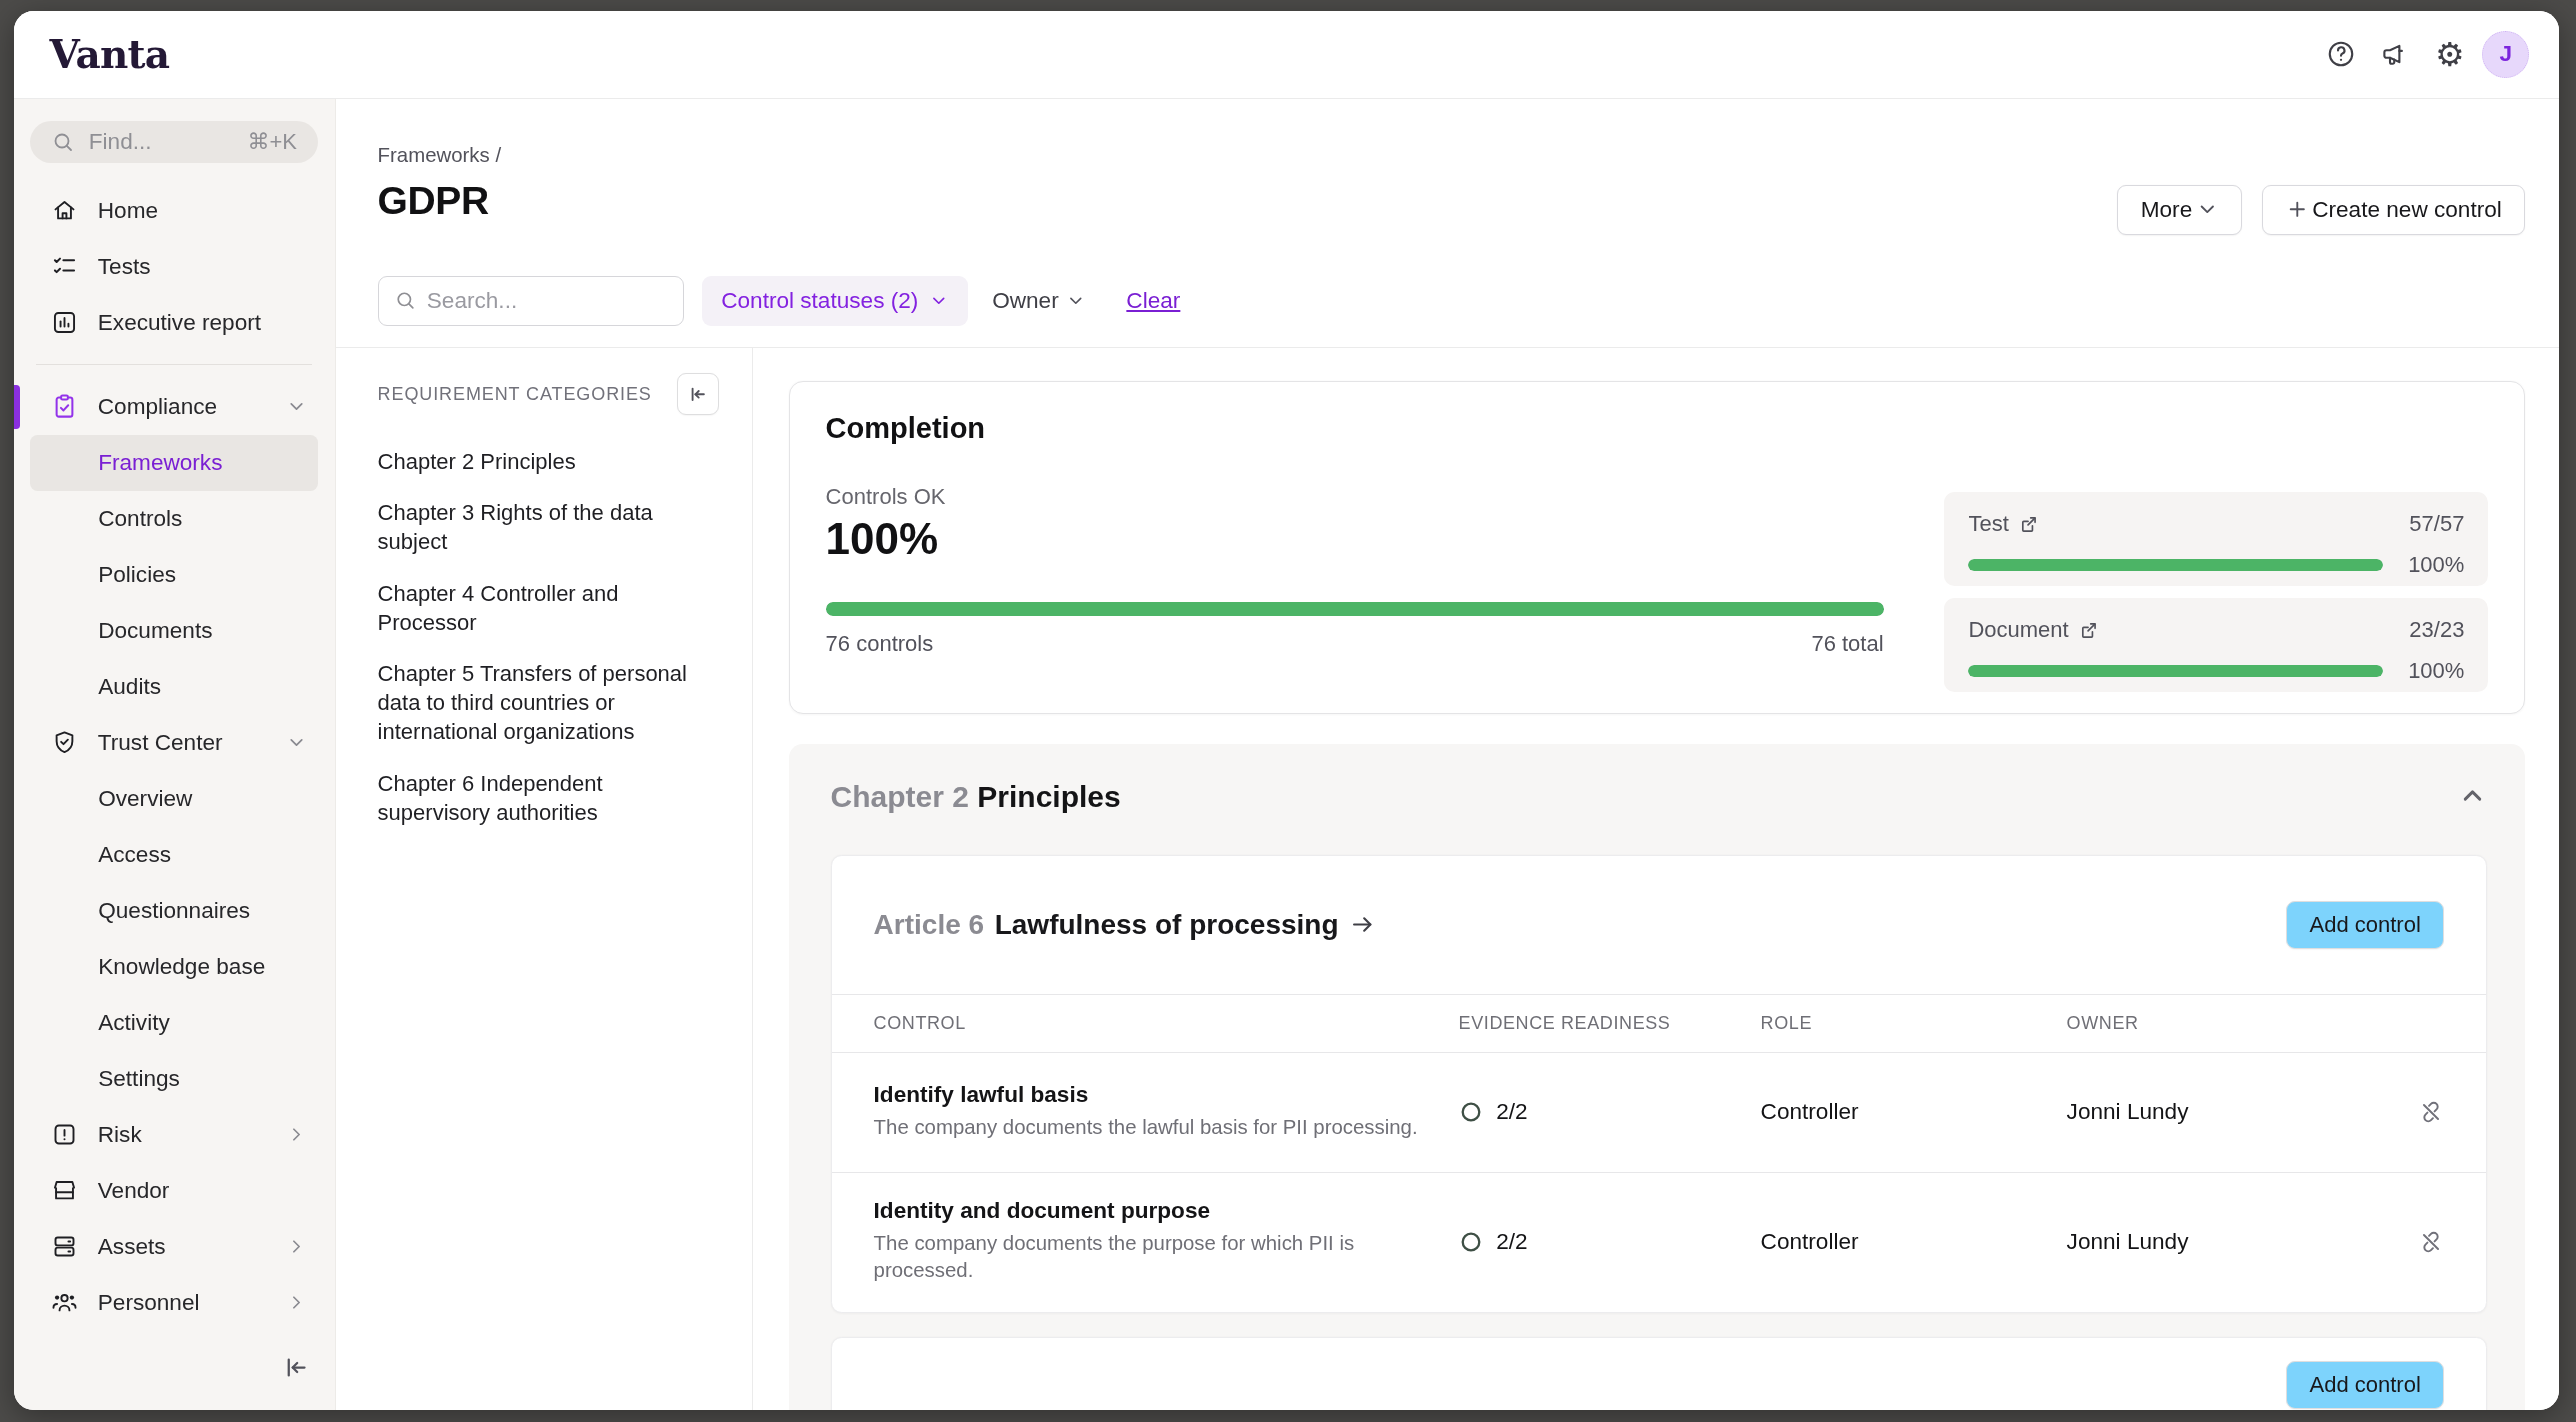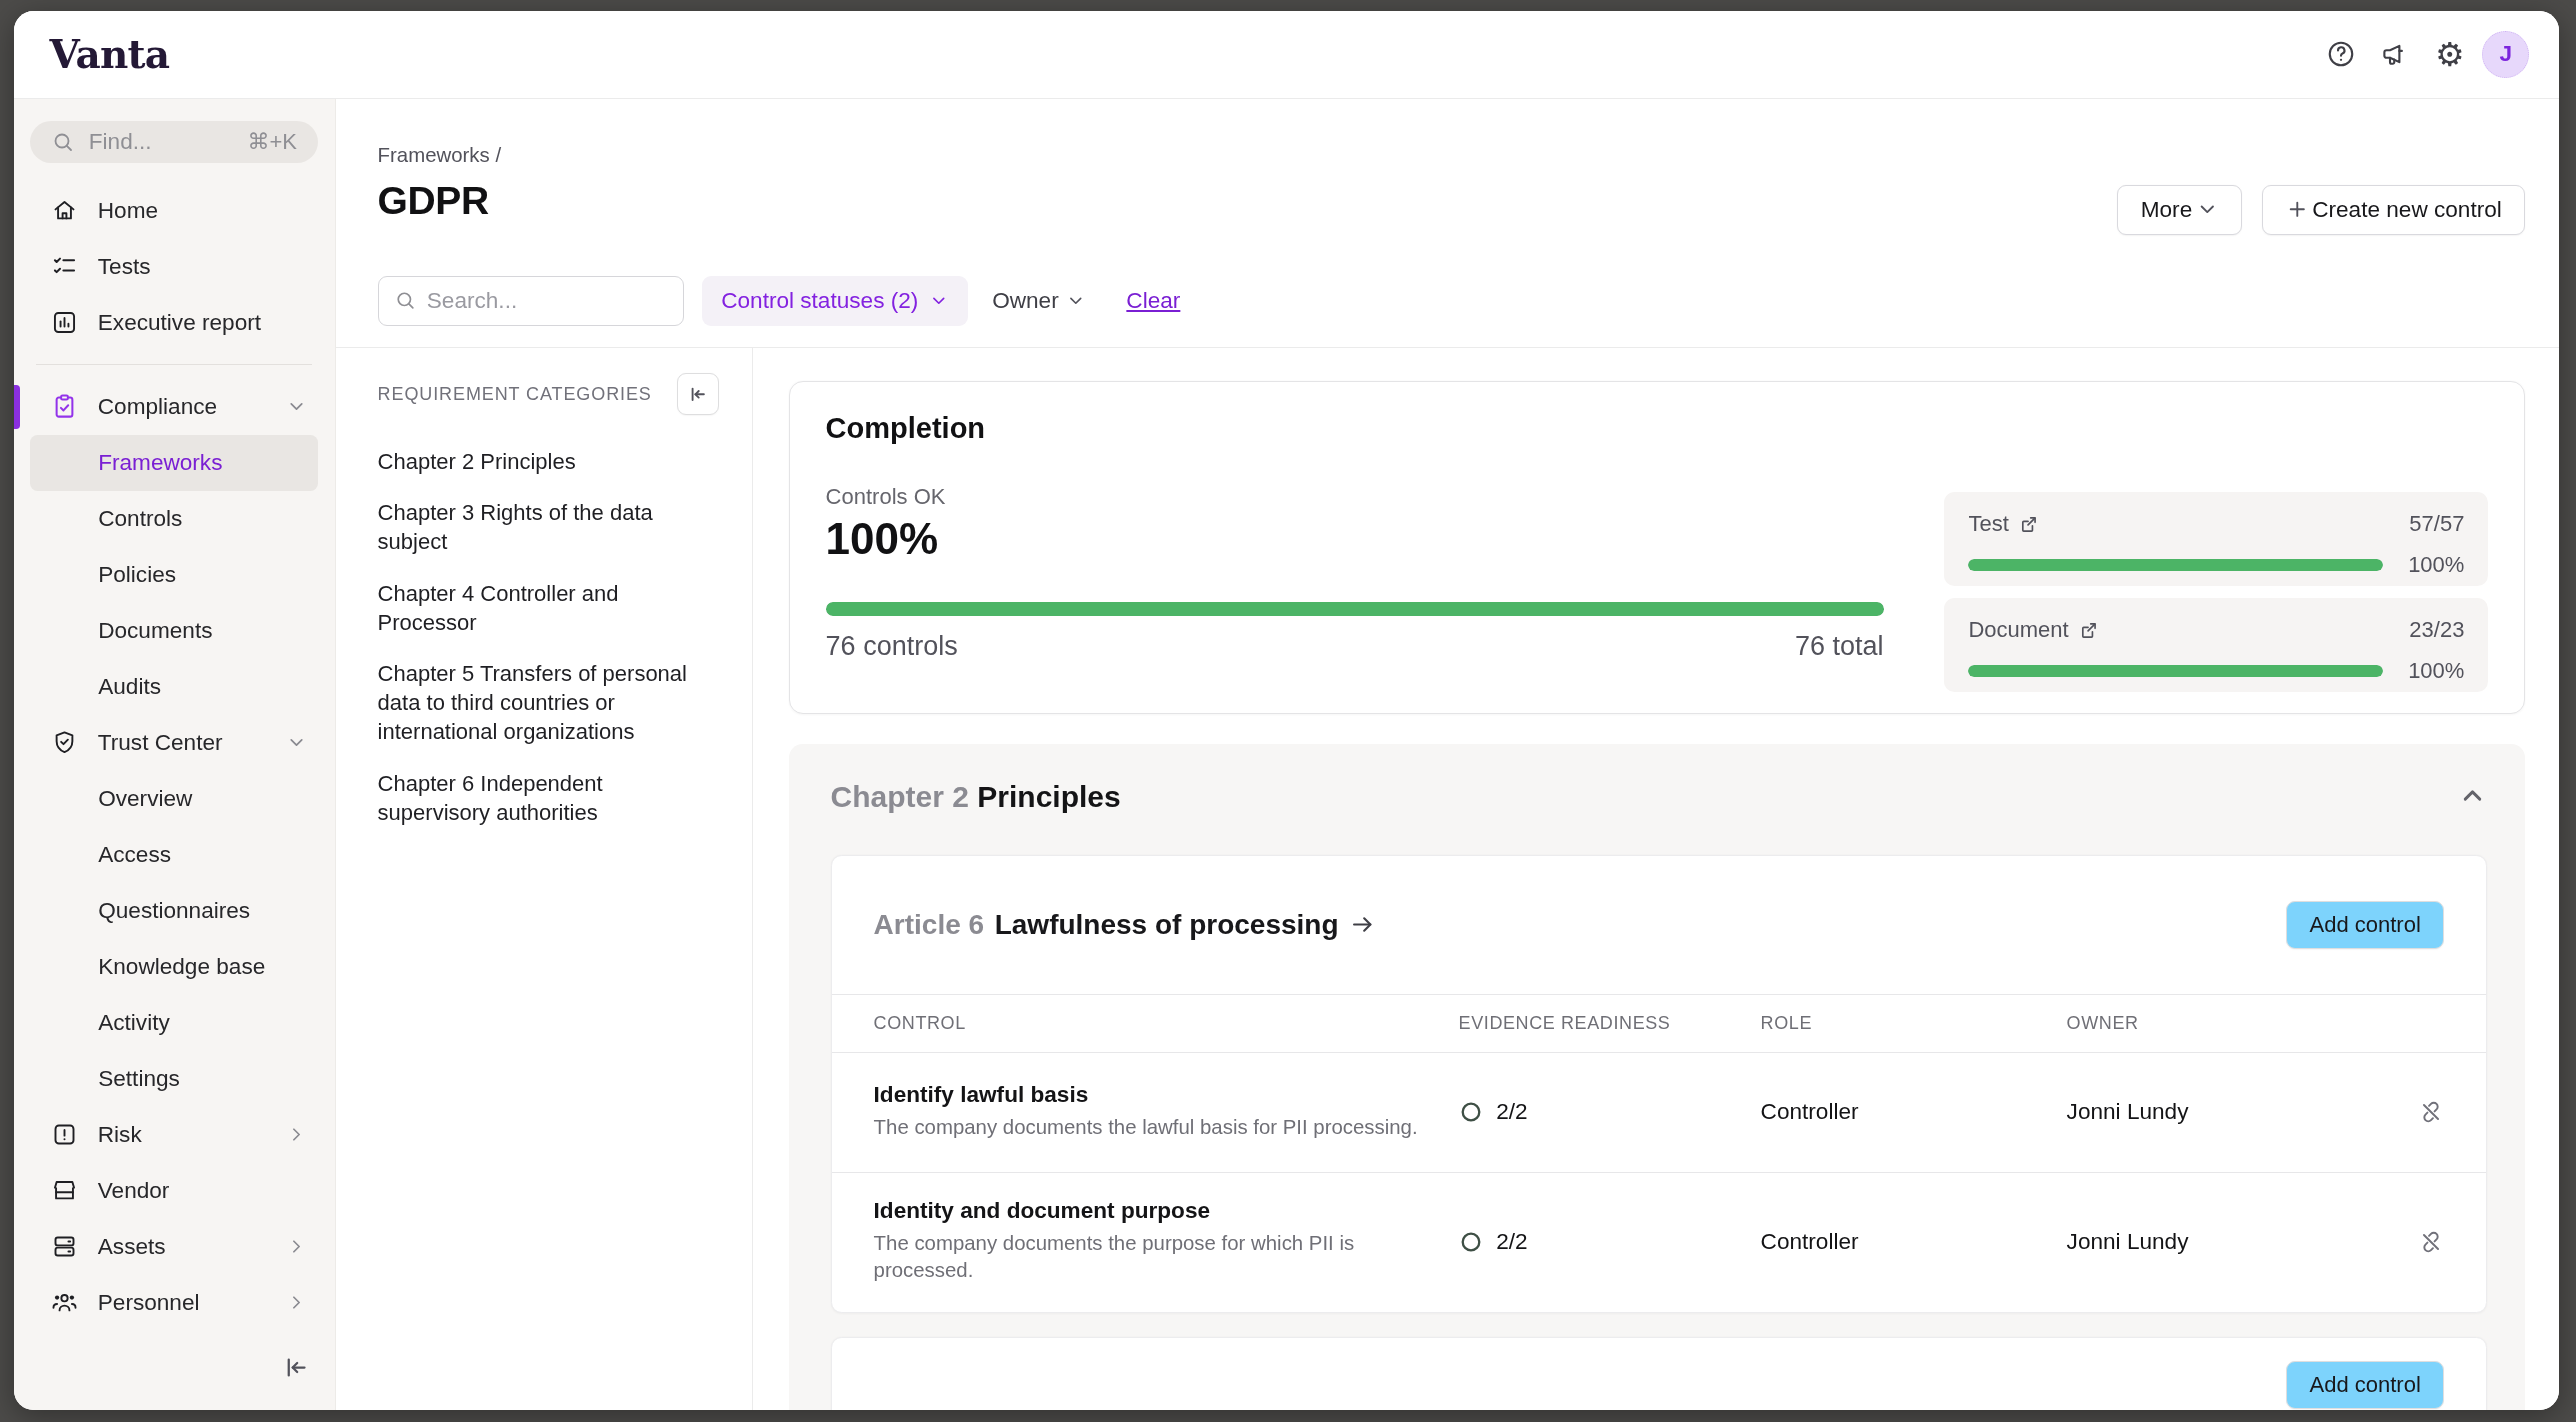--- a/index.html
+++ b/index.html
@@ -79,21 +79,21 @@
   .panel { flex:1; padding:33px 34px 0 36px; overflow:hidden; }
   
   .card { background:#fff; border:1.5px solid #e4e4e6; border-radius:14px; height:333px; padding:30px 36px;
           position:relative; box-shadow:0 0.8px 2.3px rgba(0,0,0,.04); }
   .card-title { font-size:29px; font-weight:700; color:#111113; }
   .ok-label { margin-top:39px; font-size:22px; color:#66666d; }
   .ok-percent { margin-top:4.5px; font-size:44px; font-weight:700; color:#111113; }
   .main-bar-wrap { margin-top:38px; width:1058px; }
   .bar { height:13.6px; border-radius:6.8px; background:#e8e8ea; overflow:hidden; }
   .bar-fill { height:100%; background:#4cb466; border-radius:6.8px; }
-  .counts-row { margin-top:15px; width:1058px; display:flex; font-size:27px; color:#52525b; }
+  .counts-row { margin-top:15px; width:1058px; display:flex; font-size:22px; color:#52525b; }
   .counts-row .right { margin-left:auto; }
   .stats { position:absolute; top:110px; right:36px; width:544px; display:flex; flex-direction:column; gap:12px; }
   .stat-box { background:#f6f4f3; border-radius:10.6px; padding:19.6px 24px; height:94px; }
   .stat-top { display:flex; align-items:center; font-size:22px; color:#52525b; }
   .stat-top svg { width:21px; height:21px; margin-left:9px; color:#52525b; }
   .stat-count { margin-left:auto; color:#52525b; }
   .stat-bar-row { margin-top:15px; display:flex; align-items:center; gap:18px; }
   .stat-bar-row .bar { flex:1; height:12px; }
   .stat-pct { font-size:22px; color:#52525b; width:63px; text-align:right; }
   

